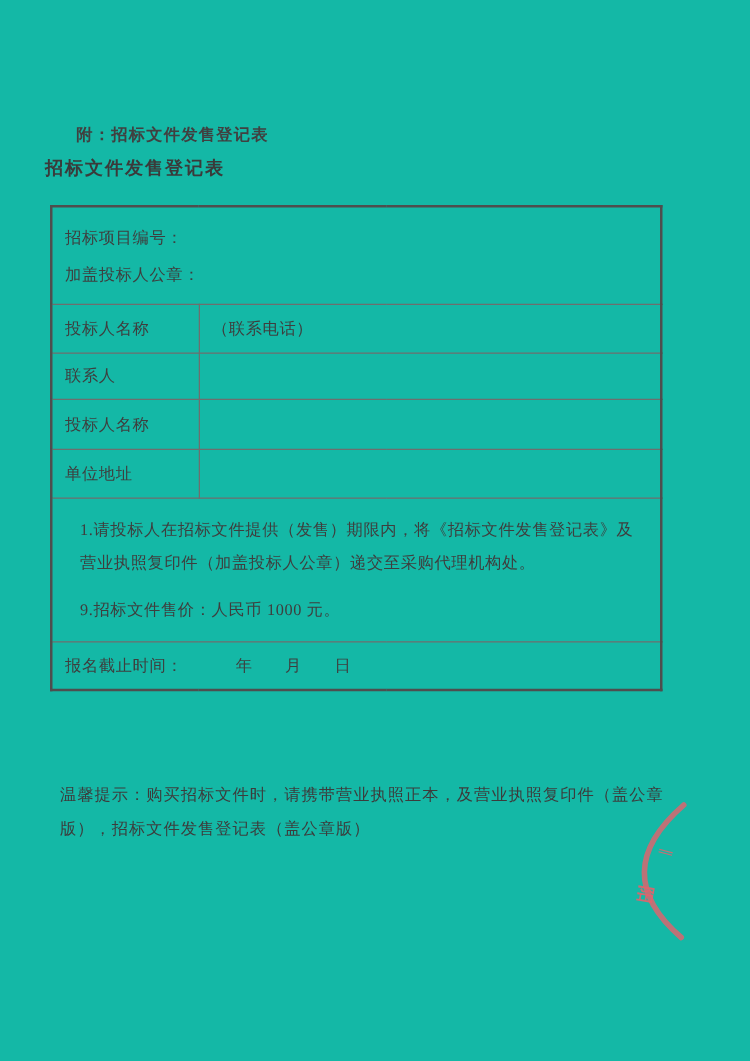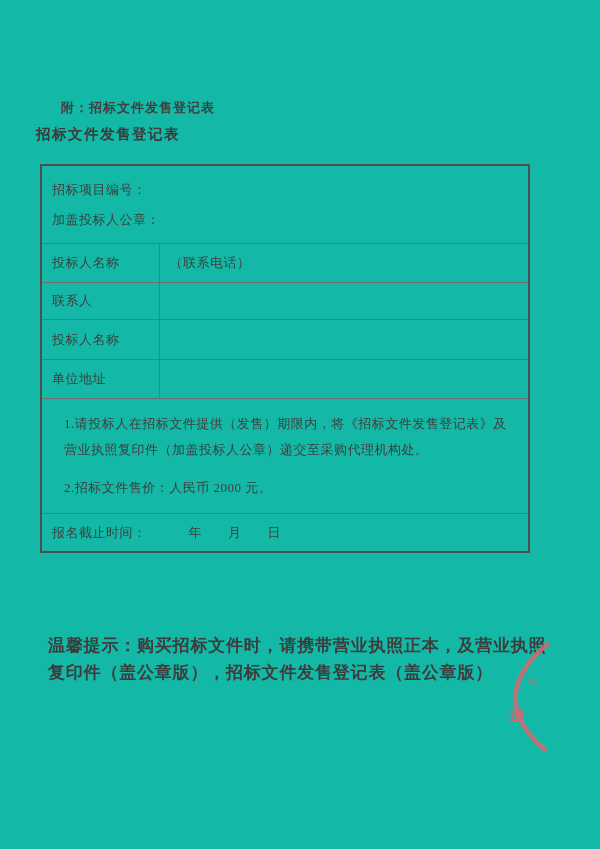--- a/index.html
+++ b/index.html
@@ -37,22 +37,22 @@
   td.proj-cell .line{line-height:30px;}
   .label-cell{white-space:nowrap;}
   .notes-cell{padding-top:10px;padding-bottom:8px;padding-right:8px;line-height:26px;}
   .notes-cell p{margin:12px;}
   .deadline-cell span.unit{display:inline-block;}
   .u-year{margin-left:42px;}
   .u-month{margin-left:26px;}
   .u-day{margin-left:26px;}
   .footer-tip{
     position:absolute;left:48px;top:622px;width:516px;
-    font-size:17px;font-weight:bold;color:#3c3c3c;
-    line-height:27px;letter-spacing:0.8px;margin-top:10px;
+    font-size:13px;font-weight:normal;color:#3c3c3c;
+    line-height:27px;letter-spacing:0.8px;
   }
   .stamp{
     position:absolute;left:483px;top:638px;
     width:120px;height:118px;pointer-events:none;
   }
 </style>
 </head>
 <body>
 
 <div class="page">
@@ -87,21 +87,21 @@
         <td class="label-cell" style="height:39px">投标人名称</td>
         <td colspan="3"></td>
       </tr>
       <tr>
         <td class="label-cell" style="height:38px">单位地址</td>
         <td colspan="3"></td>
       </tr>
       <tr>
         <td colspan="4" class="notes-cell" style="height:98px">
           <p>1.请投标人在招标文件提供（发售）期限内，将《招标文件发售登记表》及营业执照复印件（加盖投标人公章）递交至采购代理机构处。</p>
-          <p>2.招标文件售价：人民币 2000 元。</p>
+          <p>9.招标文件售价：人民币 1000 元。</p>
         </td>
       </tr>
       <tr>
         <td colspan="4" class="deadline-cell" style="height:37px">
           <span>报名截止时间：</span><span class="unit u-year">年</span><span class="unit u-month">月</span><span class="unit u-day">日</span>
         </td>
       </tr>
     </tbody>
   </table>
 

